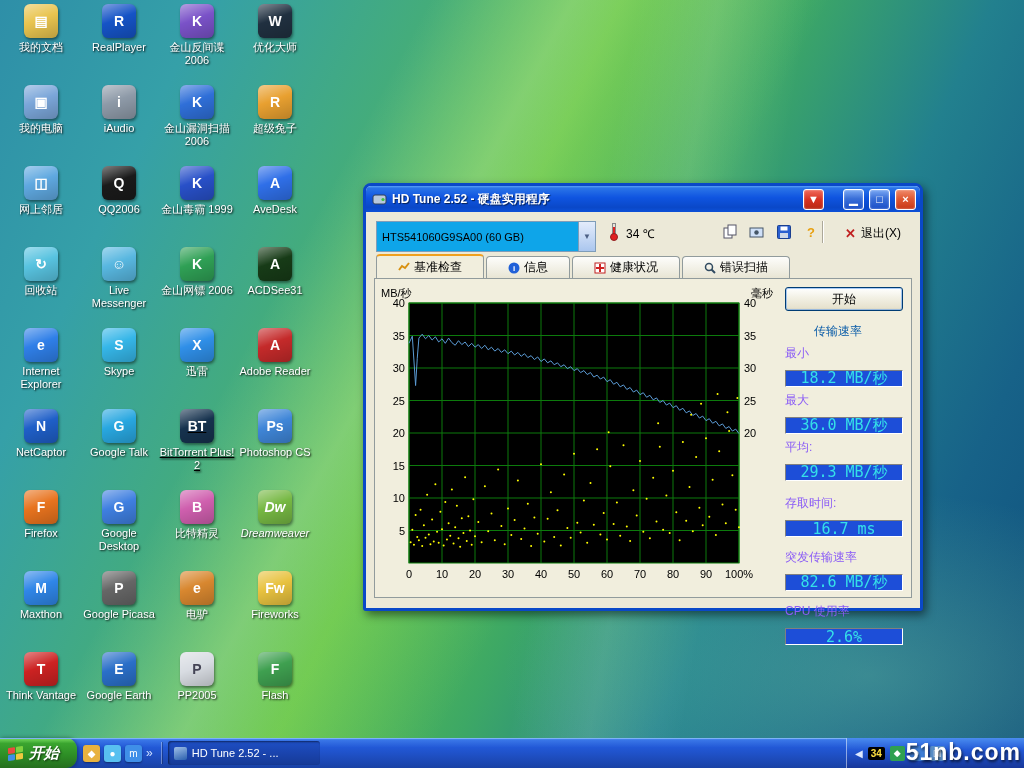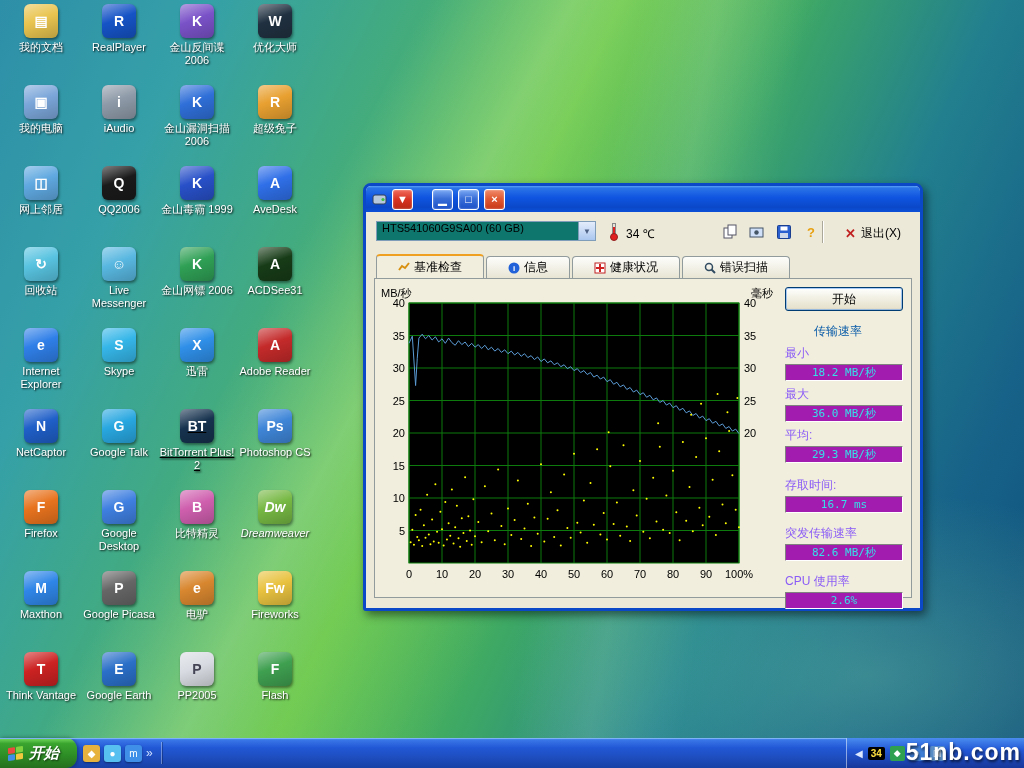--- a/index.html
+++ b/index.html
@@ -47,22 +47,22 @@
     width:21px; height:21px; border-radius:3px; border:1px solid #fff; cursor:pointer;
     display:flex; align-items:center; justify-content:center; color:#fff; font-size:11px; font-weight:bold;
     background:linear-gradient(180deg,#7aa8f4,#3a6fd8 45%,#1b4fc8); box-shadow:inset 0 0 2px rgba(255,255,255,.6);
   }
   .tb-btn.red { background:linear-gradient(180deg,#f08a6a,#e05a34 45%,#c83818); }
   .tb-btn.arrow { margin-right:14px; background:linear-gradient(180deg,#f06a5a,#d83222 50%,#b82812); }
 
   .client { position:absolute; left:0; right:0; top:26px; bottom:0; background:#ece9d8; }
 
   .combo {
-    position:absolute; left:10px; top:9px; width:220px; height:20px;
-    background:#0f766e; border:1px solid #7f9db9; display:flex; align-items:flex-start; font-size:11px;
+    position:absolute; left:10px; top:9px; width:220px; height:31px;
+    background:#0ea5e9; border:1px solid #7f9db9; display:flex; align-items:center; font-size:11px;
   }
   .combo-text { flex:1; padding:0 5px; white-space:nowrap; overflow:hidden; }
   .combo-arrow {
     width:17px; height:100%; border-left:1px solid #7f9db9; color:#4d6185; font-size:8px;
     background:linear-gradient(180deg,#e3ecfb,#c8daf5 50%,#aac6ee); display:flex; align-items:center; justify-content:center;
   }
 
   .thermo { position:absolute; left:243px; top:11px; width:10px; height:18px; }
   .thermo .tube { position:absolute; left:3px; top:0; width:4px; height:13px; background:#e8e4da; border:1px solid #888; }
   .thermo .mercury { position:absolute; left:4px; top:4px; width:2px; height:9px; background:#e02020; }
@@ -90,24 +90,24 @@
 
   .results { position:absolute; right:8px; top:8px; width:118px; font-size:12px; }
   .xpbtn {
     width:100%; height:24px; font-size:12px; cursor:pointer;
     background:linear-gradient(180deg,#ffffff,#f2f0e4 45%,#e6e2ce 90%,#d6d2bc);
     border:1px solid #003c74; border-radius:3px; box-shadow:inset 0 0 0 1px rgba(98,161,241,.55);
   }
   .grp-title { color:#0a5ca8; margin-top:12px;margin-left:29px; }
   .res-label { margin-top:5px; color:#8b5cf6; }
   .vbox {
-    margin-top:2px; height:17px; background:#a21caf; color:#35e0e8;
+    margin-top:8px; height:17px; background:#1d4ed8; color:#35e0e8;
     border:1px solid; border-color:#808080 #fff #fff #808080;
     display:flex; align-items:center; justify-content:center;
-    font-family:"DejaVu Sans Mono", monospace; font-size:11px;
+    font-family:"DejaVu Sans Mono", monospace; font-size:15px;
   }
 
   
   .taskbar {
     position:absolute; left:0; right:0; bottom:0; height:30px;
     background:linear-gradient(180deg,#6ba5f7 0%,#3a77e8 6%,#2258d6 32%,#1941a5 100%);
     display:flex; align-items:center;
   }
   .taskbar::before { content:""; position:absolute; top:0; left:0; right:0; height:1px; background:#7db2f7; }
   .start-btn {
@@ -296,20 +296,21 @@
       <div class="dicon-label">Flash</div>
     </div>
   </div>
 
 <div class="window">
   <div class="titlebar">
     <svg width="15" height="15">
       <rect x="1" y="3" width="13" height="9" rx="2" fill="#b8c8dc" stroke="#30405a"></rect>
       <circle cx="11" cy="7.5" r="1.6" fill="#3fc040"></circle>
     </svg>
+    <span class="title-text">HD Tune 2.52 - 硬盘实用程序</span>
     <span class="tb-btn red arrow">▼</span>
     <span class="tb-btn">▁</span>
     <span class="tb-btn">□</span>
     <span class="tb-btn red">×</span>
   </div>
 
   <div class="client">
 
     <div class="combo">
       <span class="combo-text">HTS541060G9SA00 (60 GB)</span>
@@ -610,20 +611,24 @@
   <div class="quicklaunch">
 
     <span class="ql-icon" style="background: rgb(232, 178, 63);">◆</span>
       <span class="ql-icon" style="background: rgb(88, 192, 240);">●</span>
       <span class="ql-icon" style="background: rgb(63, 143, 232);">m</span>
       <span class="ql-chevron">»</span>
   </div>
 
   <span class="tb-div"></span>
 
+  <div class="task-btn">
+    <span class="task-icon"></span>
+    <span>HD Tune 2.52 - ...</span>
+  </div>
 
   <div class="tray">
     <span class="tray-chevron">◀</span>
     <span class="tray-temp">34</span>
 
     <span class="tray-icon" style="background: rgb(47, 160, 80);">◆</span>
       <span class="tray-icon" style="background: rgb(63, 127, 216);">♪</span>
       <span class="tray-icon" style="background: rgb(90, 143, 200);">▣</span>
       <span class="watermark">51nb.com</span>
   </div>

